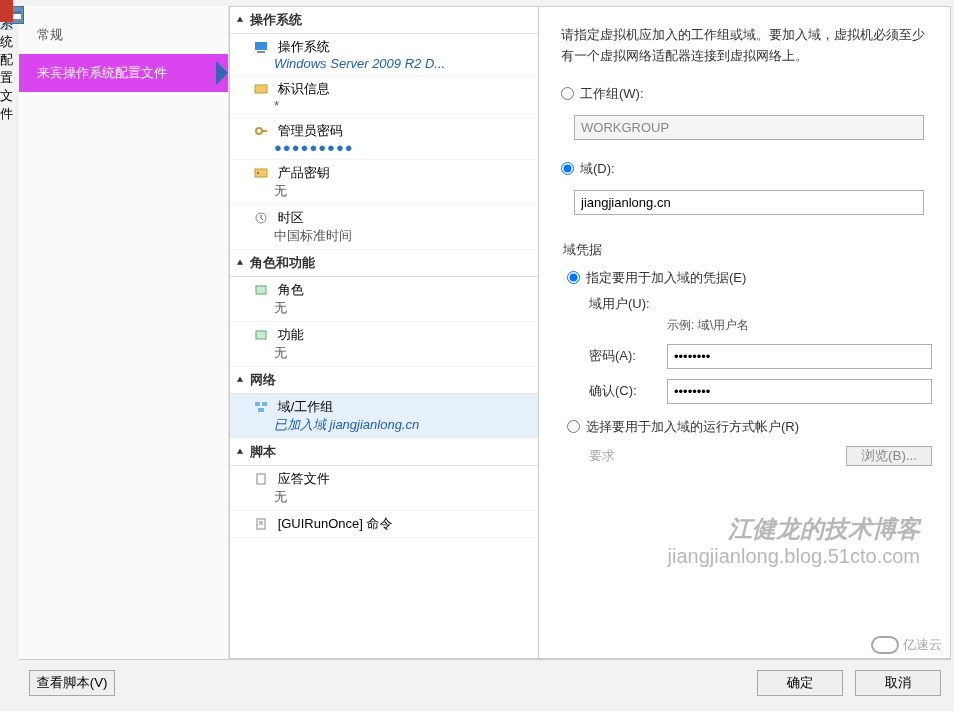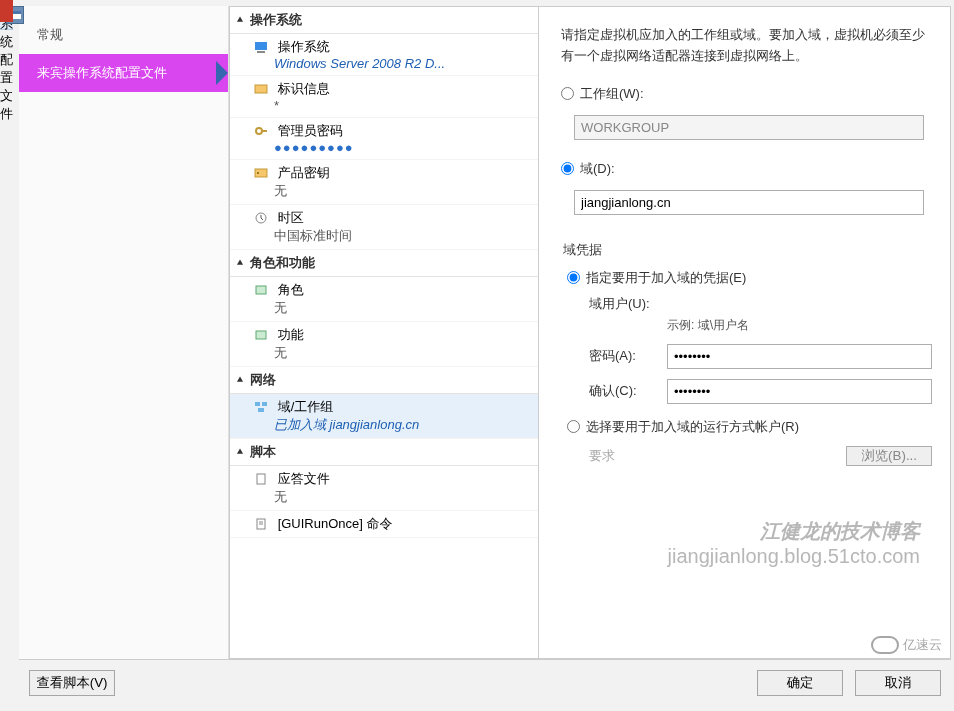--- a/index.html
+++ b/index.html
@@ -134,21 +134,21 @@
   background: #efefef;
   color: #888;
 }
 .watermark {
   position: absolute;
   right: 30px; bottom: 90px;
   text-align: right;
   color: #b7b7b7;
   pointer-events: none;
 }
-.watermark .l1 { font-size: 20px; font-weight: 600; font-style: italic; }
+.watermark .l1 { font-size: 24px; font-weight: 600; font-style: italic; }
 .watermark .l2 { font-size: 20px; }
 .watermark-logo {
   position: absolute;
   right: 8px; bottom: 4px;
   color: #a6a6a6;
   font-size: 13px;
   display: flex; align-items: center;
   pointer-events: none;
 }
 .watermark-logo .cloud {
@@ -205,21 +205,21 @@
         <div class="tree-section-head">
           <span class="collapse-icon">⯅</span>
           <span>操作系统</span>
         </div>
         <div class="tree-item">
           <span class="ico"><svg viewBox="0 0 14 12">
                 <rect x="1" y="1" width="12" height="8" fill="#3a8de6"></rect>
                 <rect x="3" y="10" width="8" height="2" fill="#888"></rect>
               </svg></span>
           <span class="label">操作系统</span>
-          <span class="value">Windows Server 2008 R2 D...</span>
+          <span class="value">Windows Server 2009 R2 D...</span>
         </div>
         <div class="tree-item">
           <span class="ico"><svg viewBox="0 0 14 12">
                 <rect x="1" y="2" width="12" height="8" fill="#f5c66a" stroke="#c39a3a"></rect>
               </svg></span>
           <span class="label">标识信息</span>
           <span class="value gray">*</span>
         </div>
         <div class="tree-item">
           <span class="ico"><svg viewBox="0 0 14 12">

